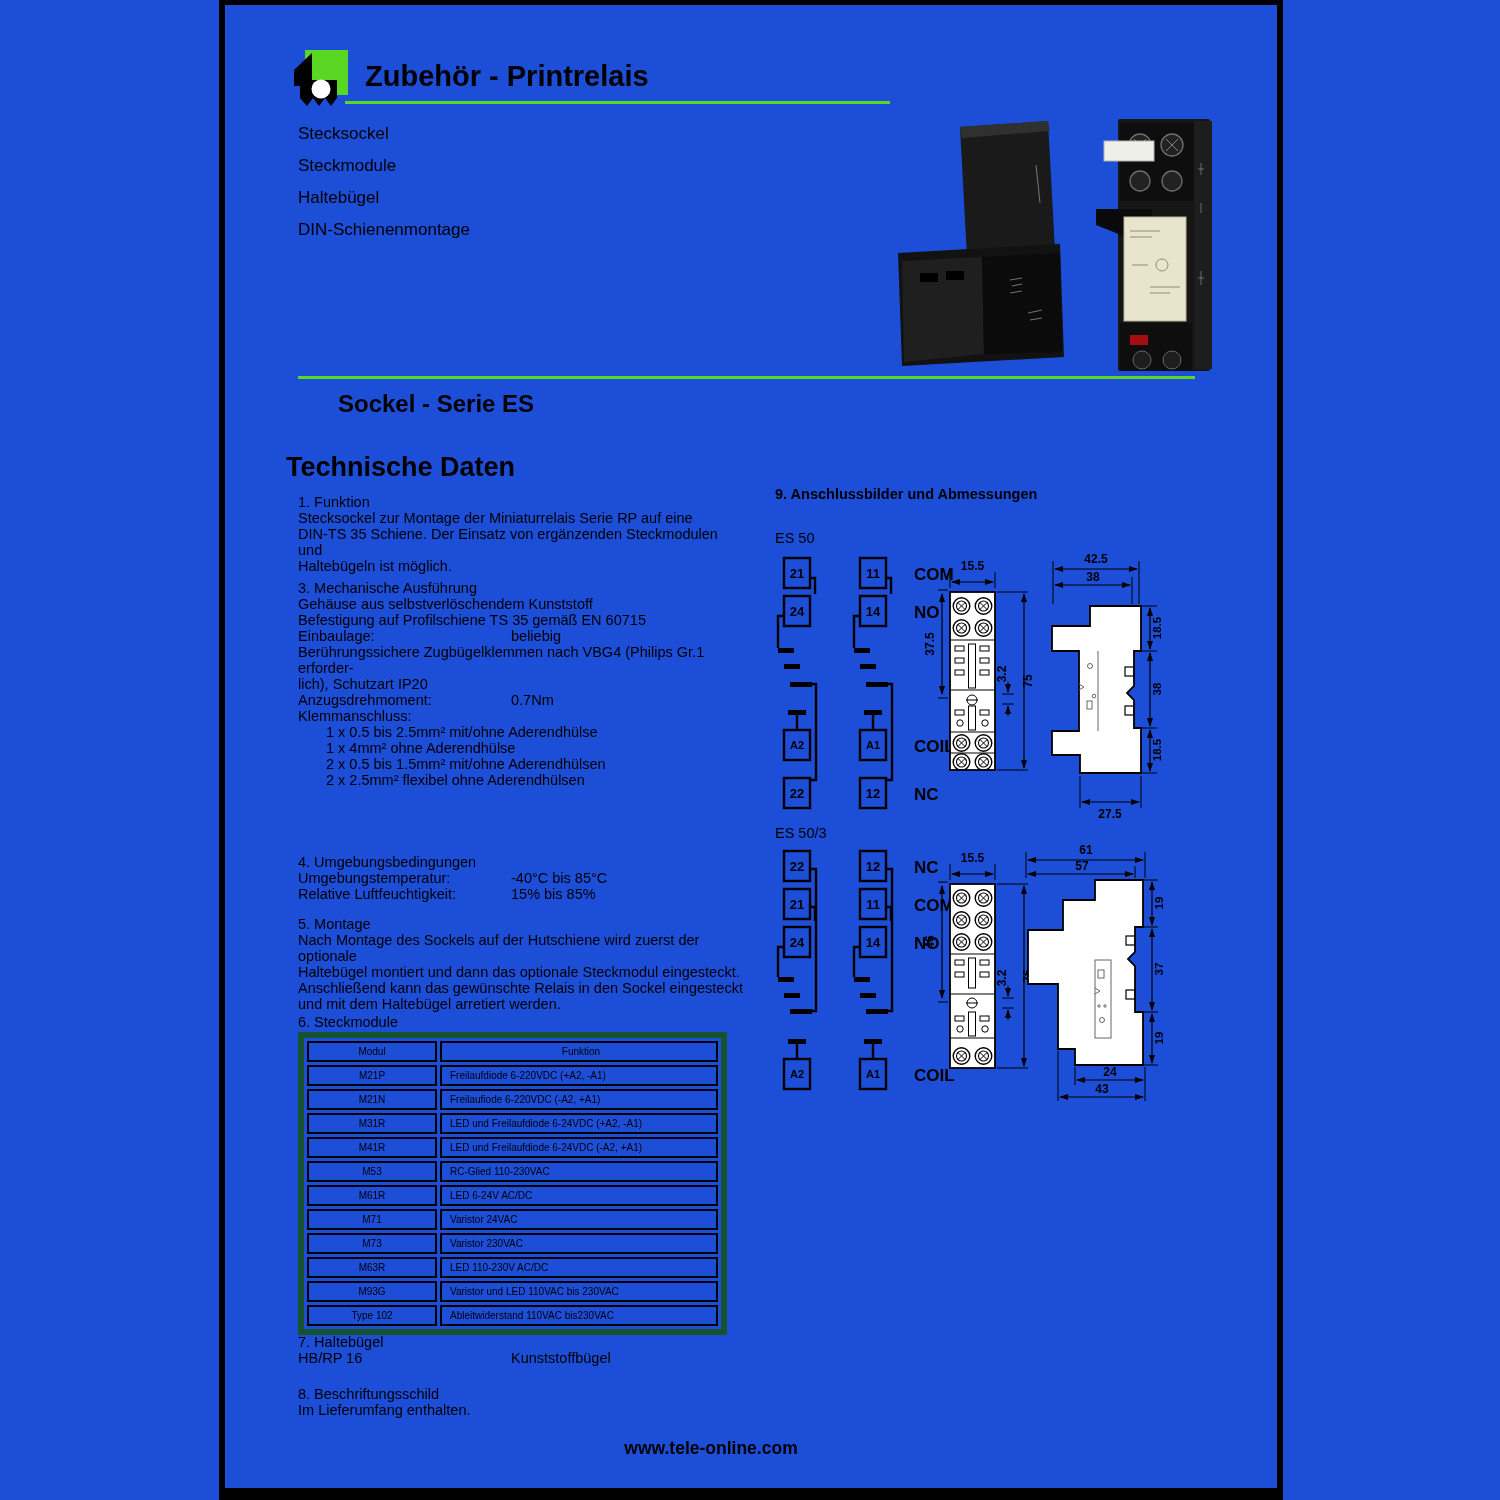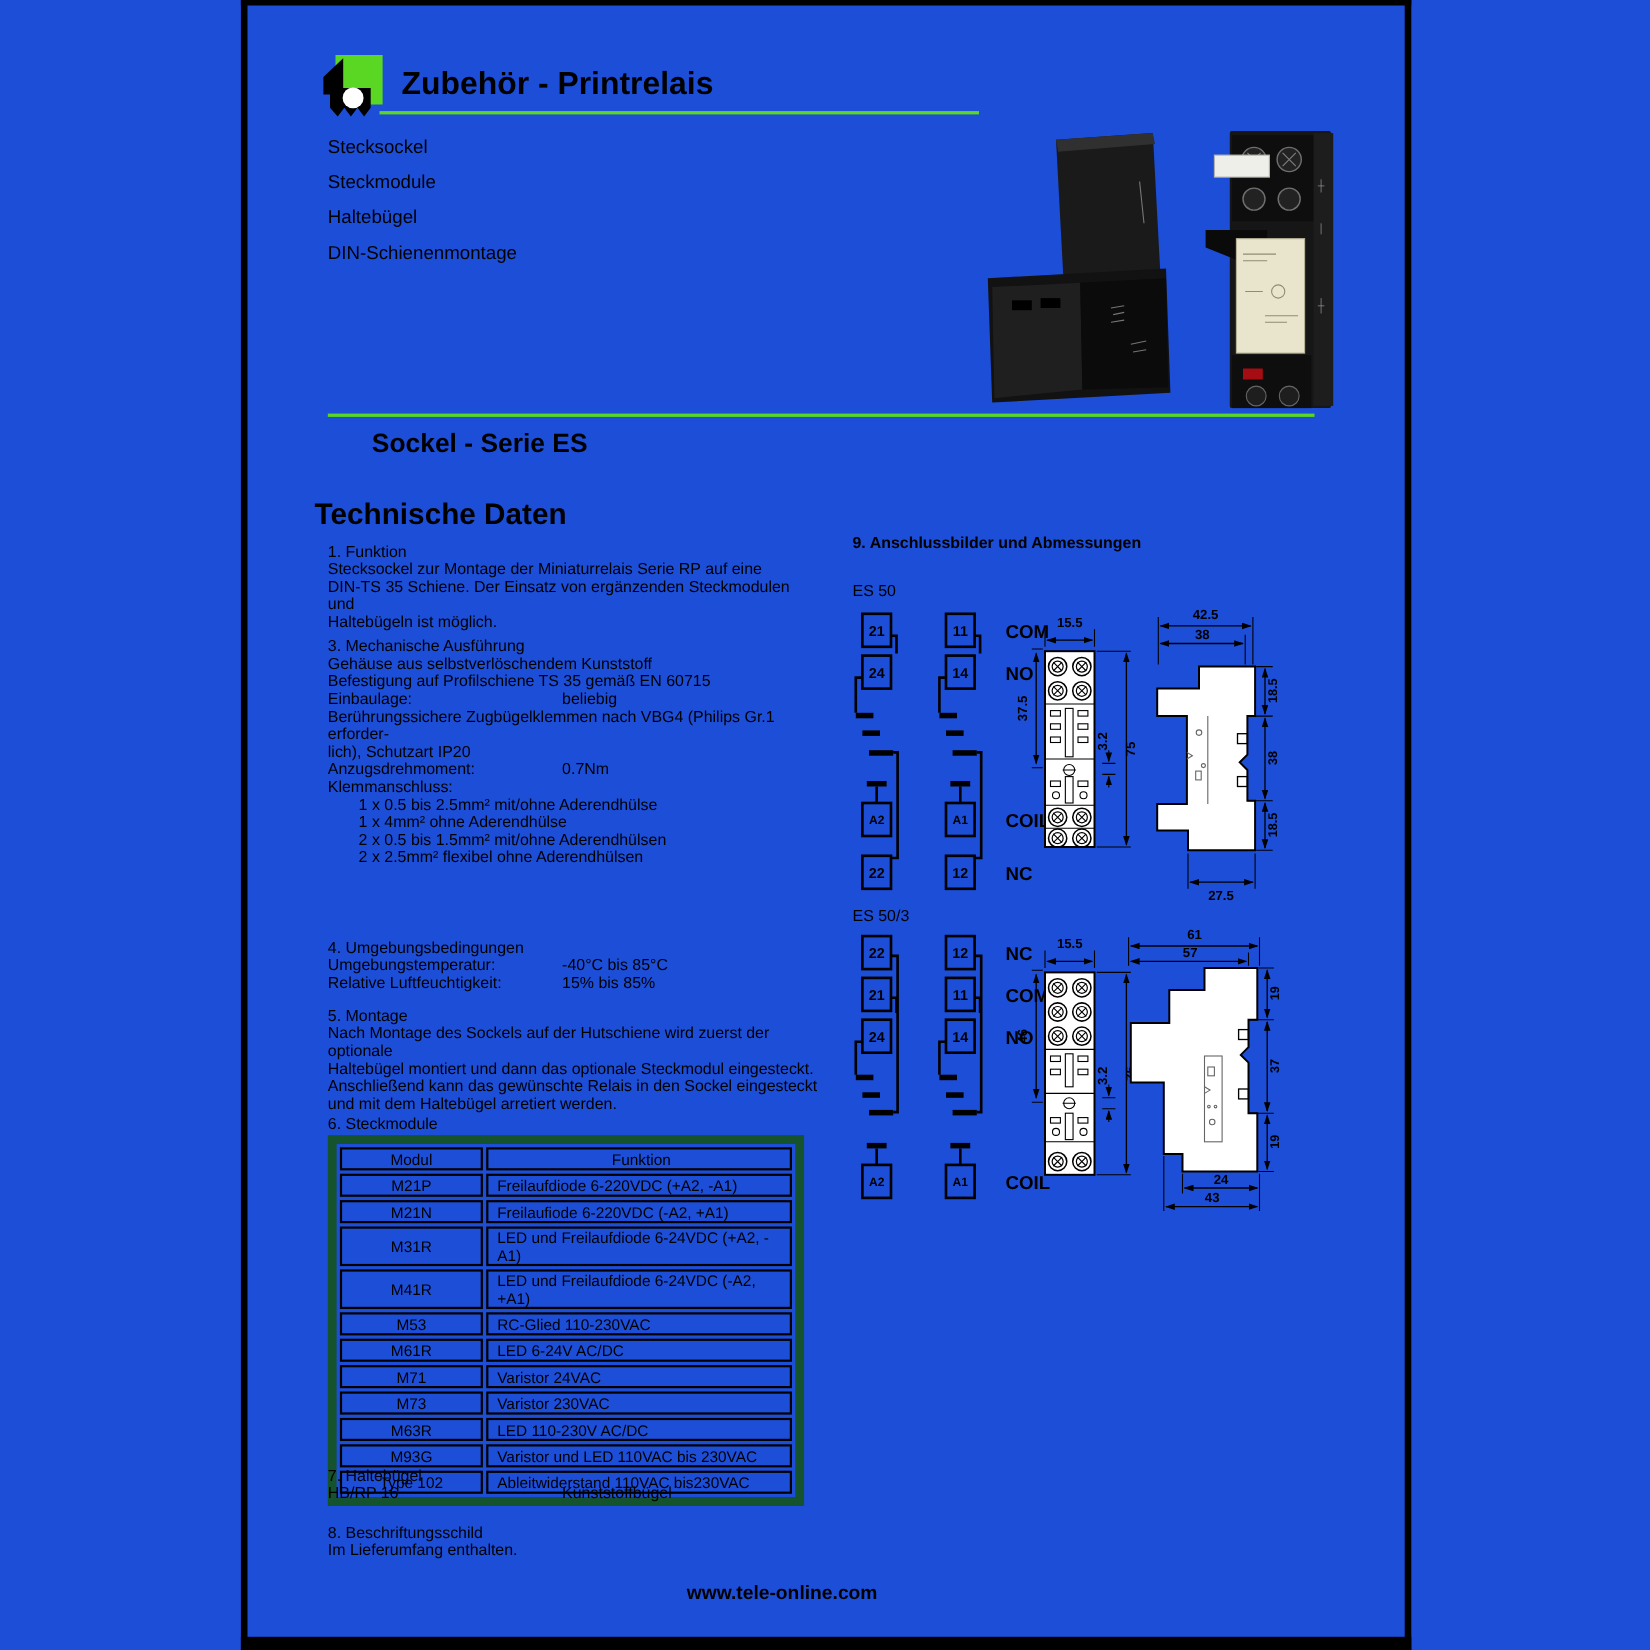--- a/index.html
+++ b/index.html
@@ -18,21 +18,21 @@
   .h-tech{left:286px;top:452px;font-size:27px;font-weight:bold;}
   .sec{position:absolute;left:298px;width:445px;font-size:14.5px;line-height:16px;}
   .sec .h{font-weight:normal;}
   .kv{display:flex;gap:36px;}
   .kv .k{width:177px;flex:none;}
   .ml{white-space:pre-line;}
   .ind{padding-left:28px;}
   .right-h{left:775px;top:486px;font-size:14.5px;font-weight:bold;}
   .dia-label{font-size:14.5px;}
   table.mods{position:absolute;left:298px;top:1032px;border-collapse:separate;border-spacing:3px;
-             border:8px solid #14532d;font-size:14px;}
+             border:6px solid #14532d;font-size:10px;}
   table.mods td,table.mods th{border:2px solid #000;height:17px;font-weight:normal;padding:0 4px;}
   .c-mod{width:118px;text-align:center;}
   .c-fun{width:262px;text-align:left;padding-left:8px !important;}
   .footer{left:219px;top:1438px;width:984px;text-align:center;font-size:17.5px;font-weight:bold;}
   svg text{font-family:"Liberation Sans",sans-serif;}
   .dimtxt{font-size:12px;font-weight:bold;}
   .dimtxt-s{font-size:11.5px;font-weight:bold;}
   .term{font-size:13px;font-weight:bold;}
   .term-s{font-size:11px;font-weight:bold;}
   .schlbl{font-size:17px;font-weight:bold;}

